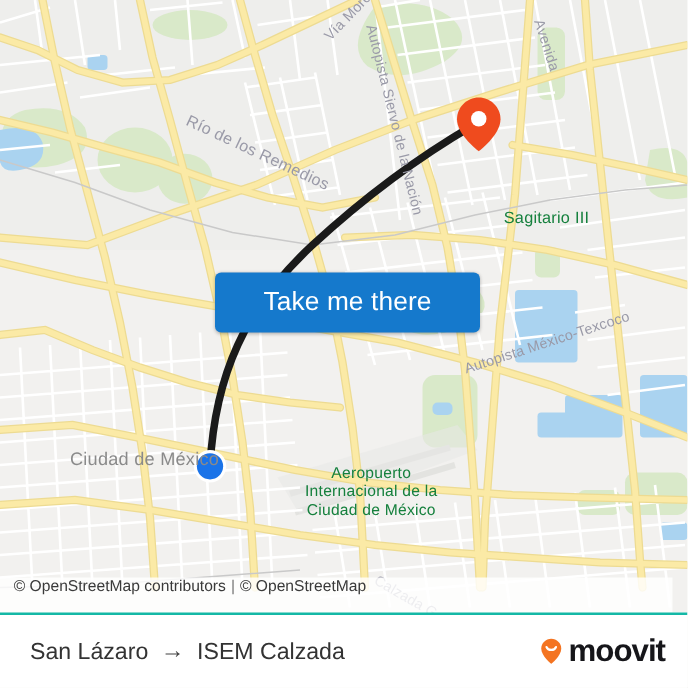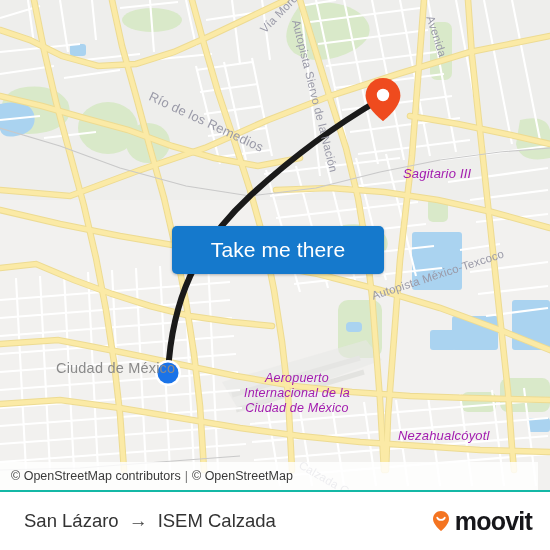--- a/index.html
+++ b/index.html
@@ -21,46 +21,46 @@
   
   .maplabel {
     position:absolute;
     color:#9a9a9a;
     font-size:12.5px;
     letter-spacing:.2px;
     white-space:nowrap;
     pointer-events:none;
     font-family:"Liberation Sans", sans-serif;
   }
-  .maplabel.place { color:#a21caf; font-size:13px;font-style:italic; }
+  .maplabel.place { color:#15803d; font-size:13px; }
   .maplabel.road  { color:#9a9aa8; font-size:11.5px; }
   .maplabel.big   { font-size:14px; color:#8a8a8a; }
   .maplabel.center { text-align:center; white-space:normal; line-height:15px; }
 
   
   #take-me-there {
     position:absolute;
-    left:172px; top:226px;
+    left:172px; top:218px;
     width:212px; height:48px;
     background:#1579cc;
     border:none; border-radius:5px;
     color:#ffffff;
     font-size:21px;
     font-family:"Liberation Sans", sans-serif;
     cursor:pointer;
     box-shadow:0 1px 3px rgba(0,0,0,.28);
     display:flex; align-items:center; justify-content:center;
     letter-spacing:.1px;
   }
 
   
   #attribution {
     position:absolute; left:0; top:462px; width:538px; height:28px;
     background:rgba(255,255,255,.82);
-    display:flex; align-items:center;
+    display:flex; 
     padding-left:11px;
     font-size:12.5px; color:#3a3a3a;
   }
   #attribution .sep { margin:0 4px; color:#777; }
 
   
   #footer {
     position:absolute; left:0; top:490px; width:550px; height:60px;
     background:#ffffff;
     display:flex; align-items:center;
@@ -242,21 +242,20 @@
     <div class="maplabel road" style="left:372px; top:290px; transform:rotate(-18deg); transform-origin:left center;">Autopista México-Texcoco</div>
 
     <div class="maplabel road" style="left:-22px; top:298px; transform:rotate(-77deg); transform-origin:left center;">Circuito Interior</div>
 
     <div class="maplabel big" style="left:56px; top:360px; font-size:14.5px;">Ciudad de México</div>
 
     <div class="maplabel center place" style="left:243px; top:371px; width:108px; font-size:12.5px;">Aeropuerto Internacional de la Ciudad de México</div>
 
     <div class="maplabel road" style="left:300px; top:458px; transform:rotate(30deg); transform-origin:left center;">Calzada Gen</div>
 
-    <div class="maplabel place" style="left:398px; top:428px;">Nezahualcóyotl</div>
 
     <button id="take-me-there">Take me there</button>
 
     <div id="attribution">
       <span>© OpenStreetMap contributors</span>
       <span class="sep">|</span>
       <span>© OpenStreetMap</span>
     </div>
   </div>
 

